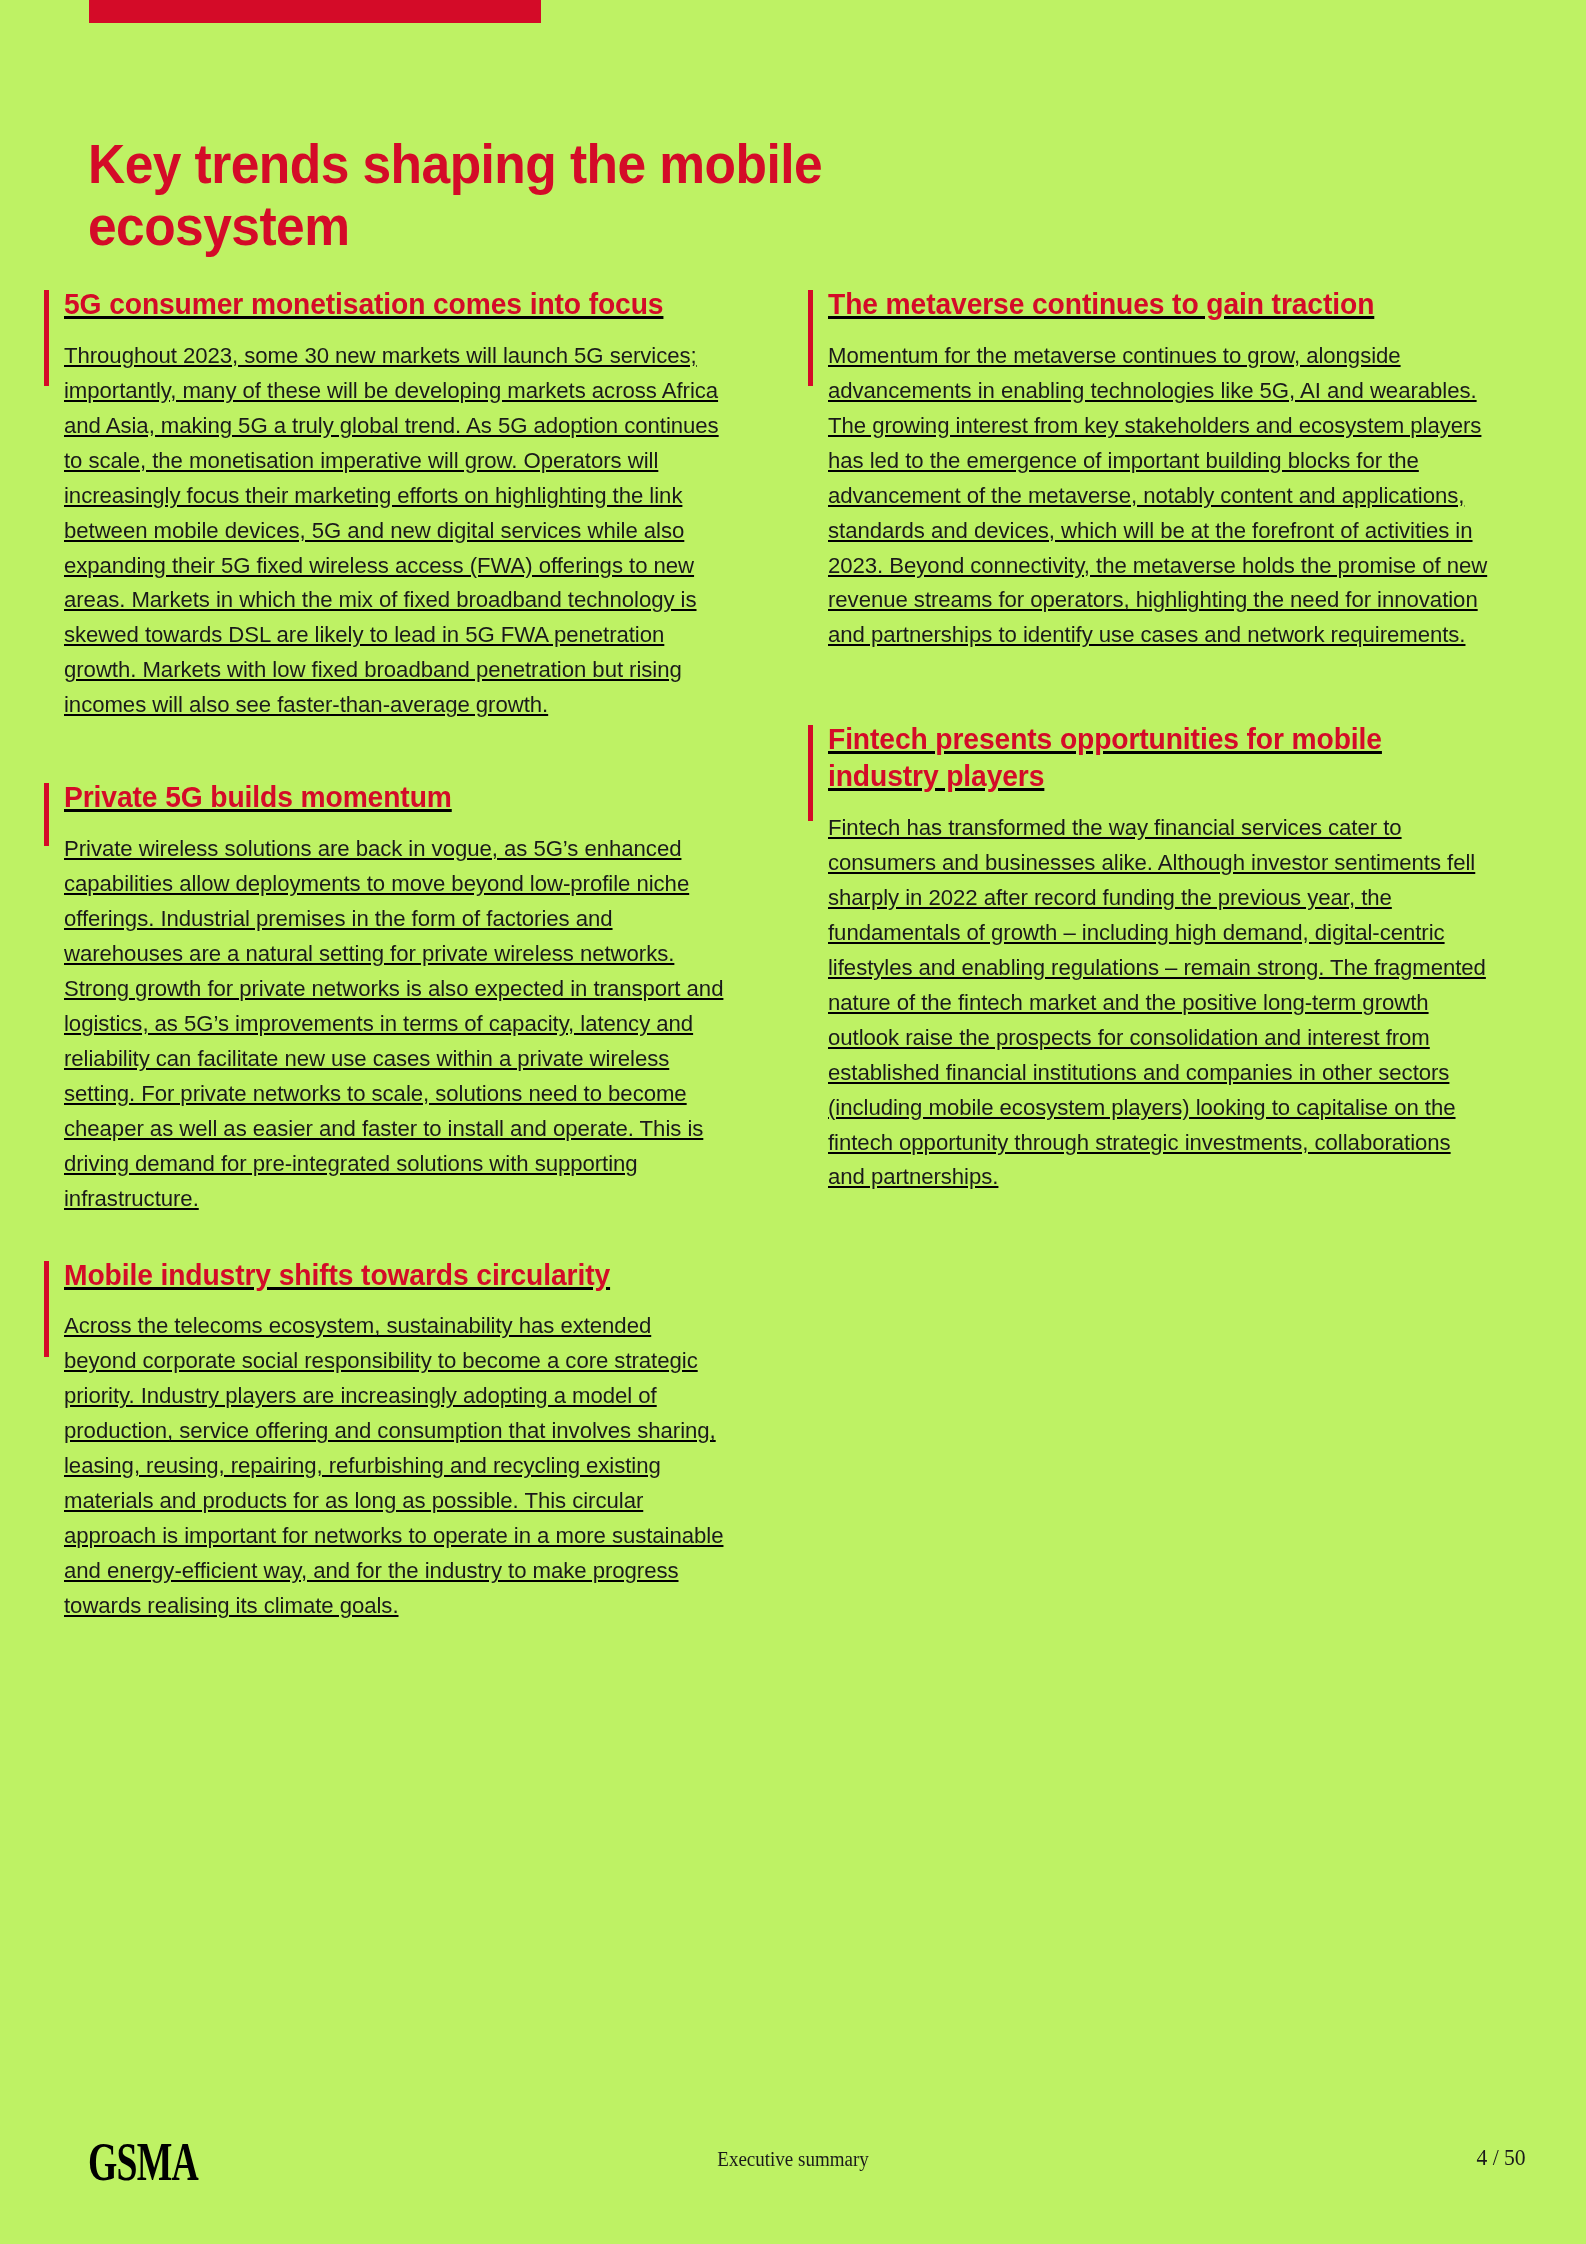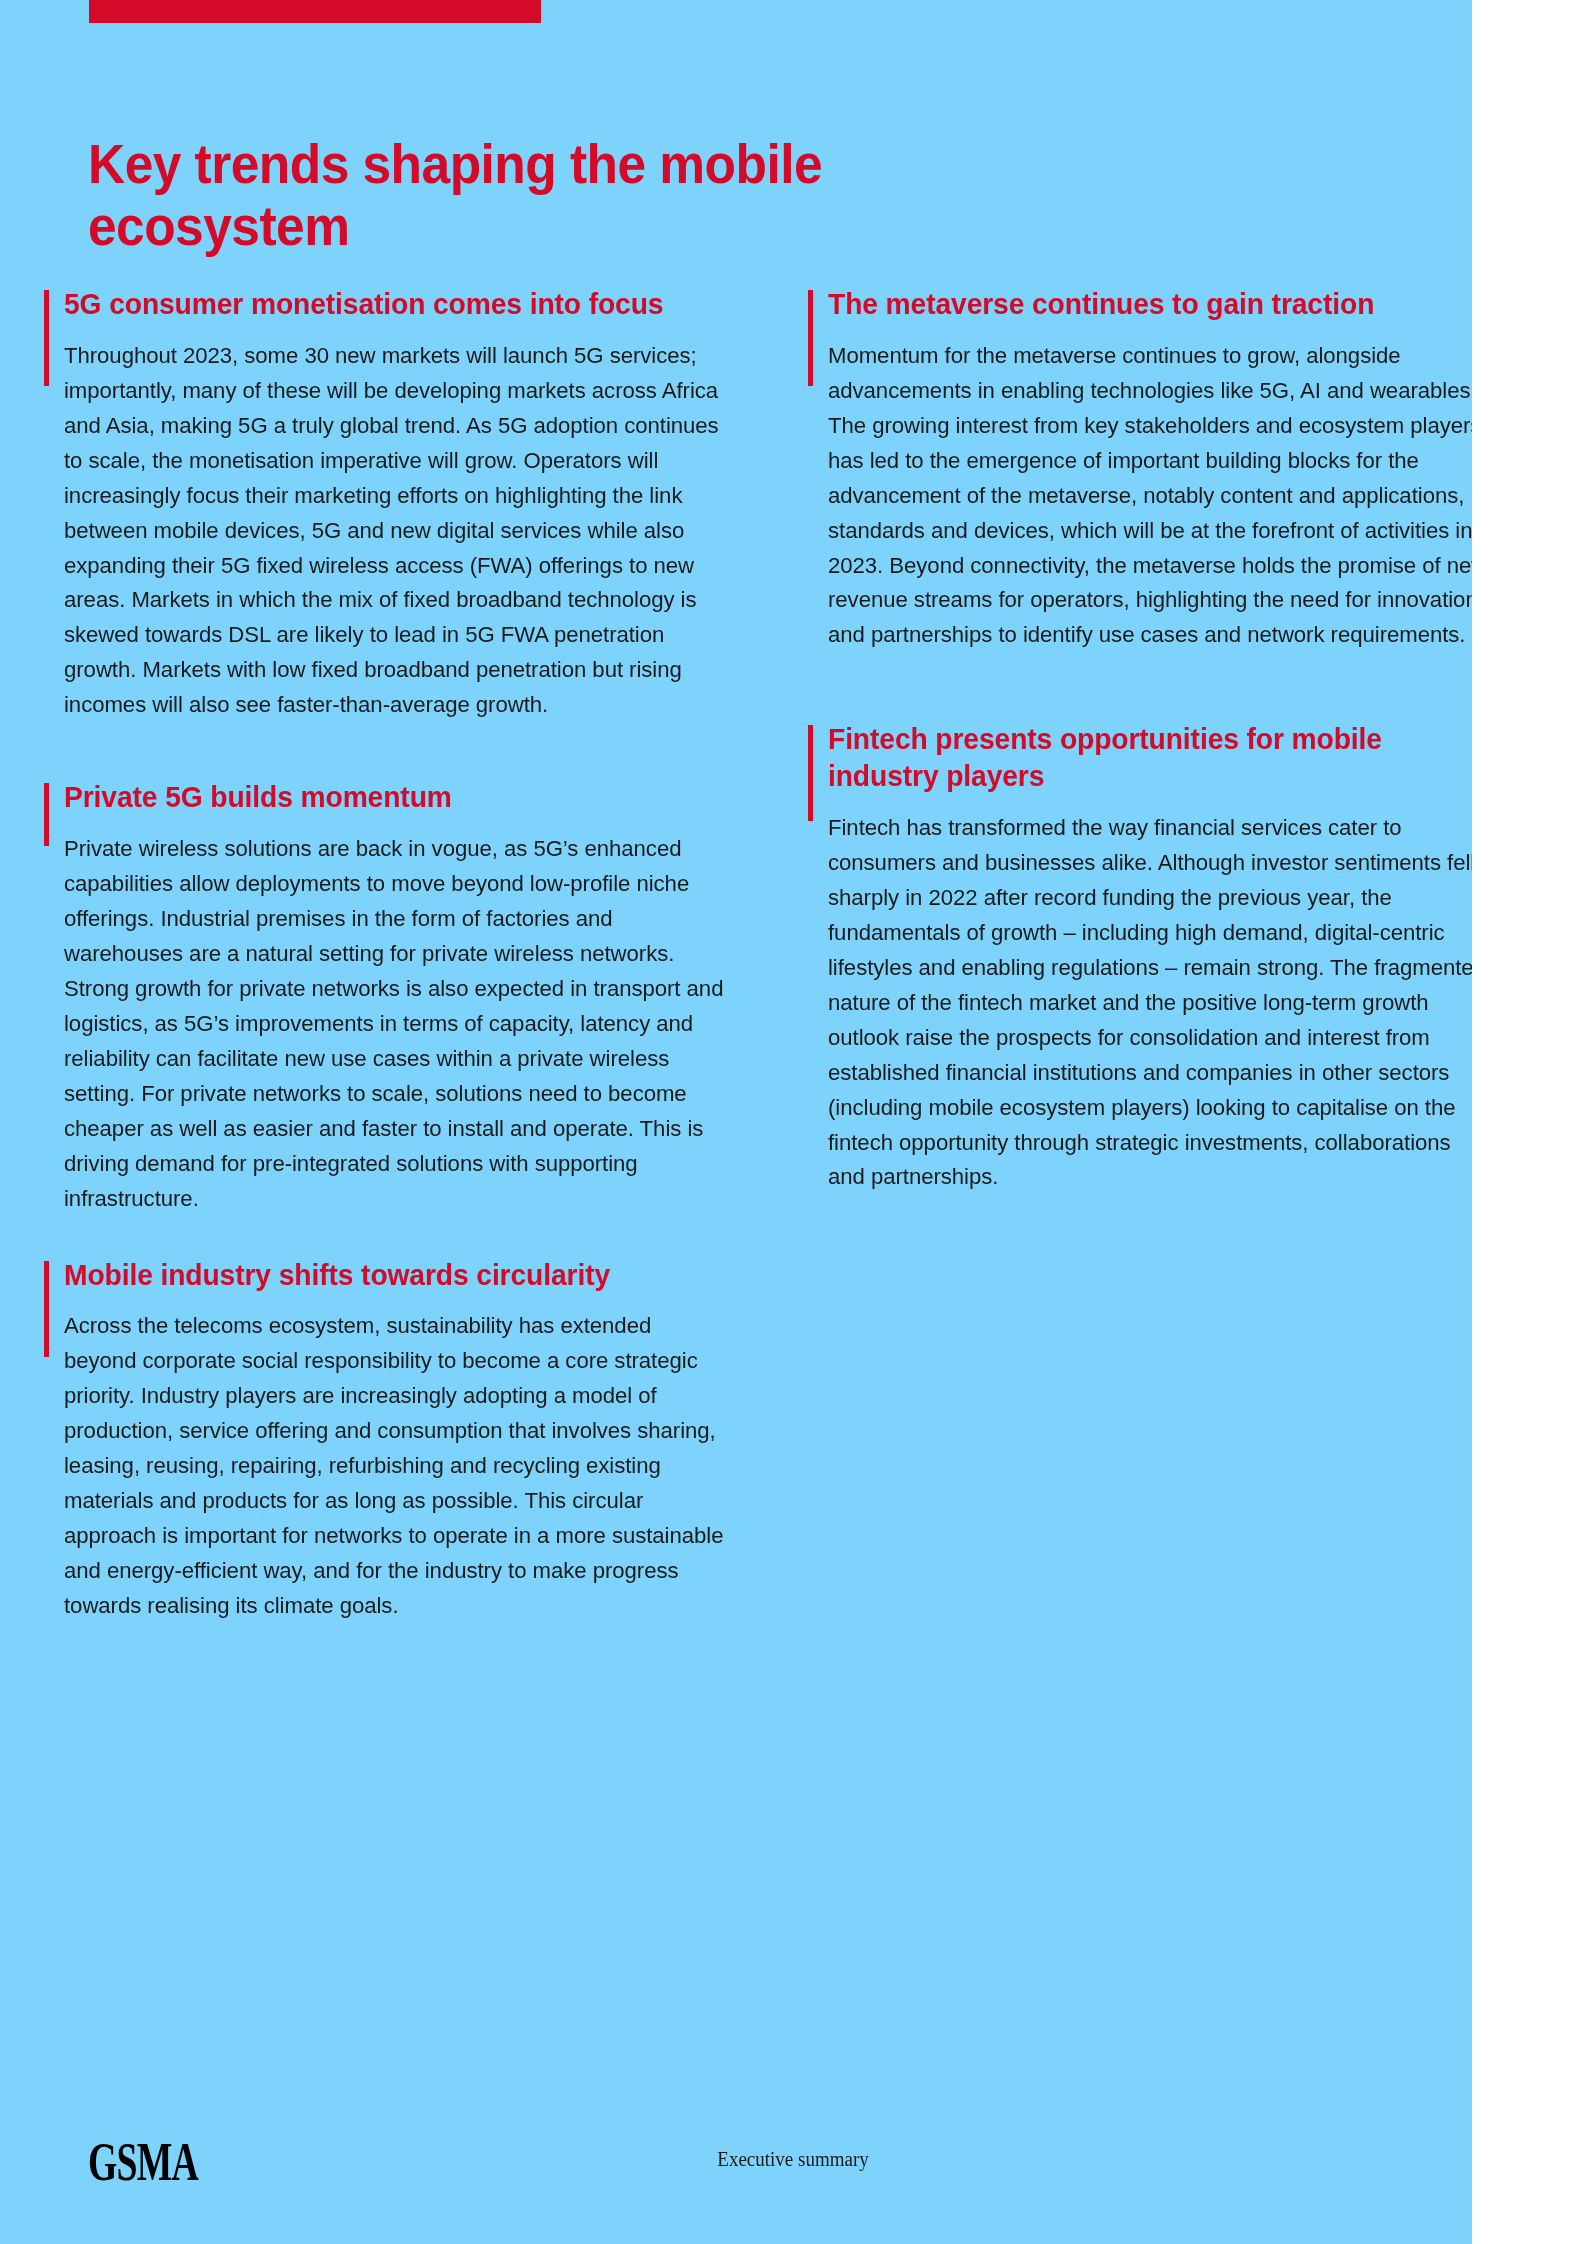--- a/index.html
+++ b/index.html
@@ -2,23 +2,23 @@
 <html><head>
 <meta charset="utf-8">
 <style>
   html, body {
     margin: 0;
     padding: 0;
     background: #ffffff;
   }
   .page {
     position: relative;
-    width: 1472px;
+    width: 1586px;
     height: 2244px;
-    background: #7dd3fc;
+    background: #bef264;
     font-family: "Liberation Sans", sans-serif;
     overflow: hidden;
   }
 
   
   .top-rule {
     position: absolute;
     left: 89px;
     top: 0px;
     width: 452px;
@@ -46,20 +46,21 @@
     position: absolute;
     left: 0;
     top: 286px;
     width: 1586px;
     height: 1760px;
   }
   .col {
     position: absolute;
     top: 0;
     width: 670px;
+    text-decoration: underline;
   }
   .col-left  { left: 44px; }
   .col-right { left: 556px; }
   .col-right { left: 800px; }
 
   
   .col-left  { left: 44px;  width: 690px; }
   .col-right { left: 808px; width: 690px; }
 
   .section { position: relative; margin-bottom: 30px; }

